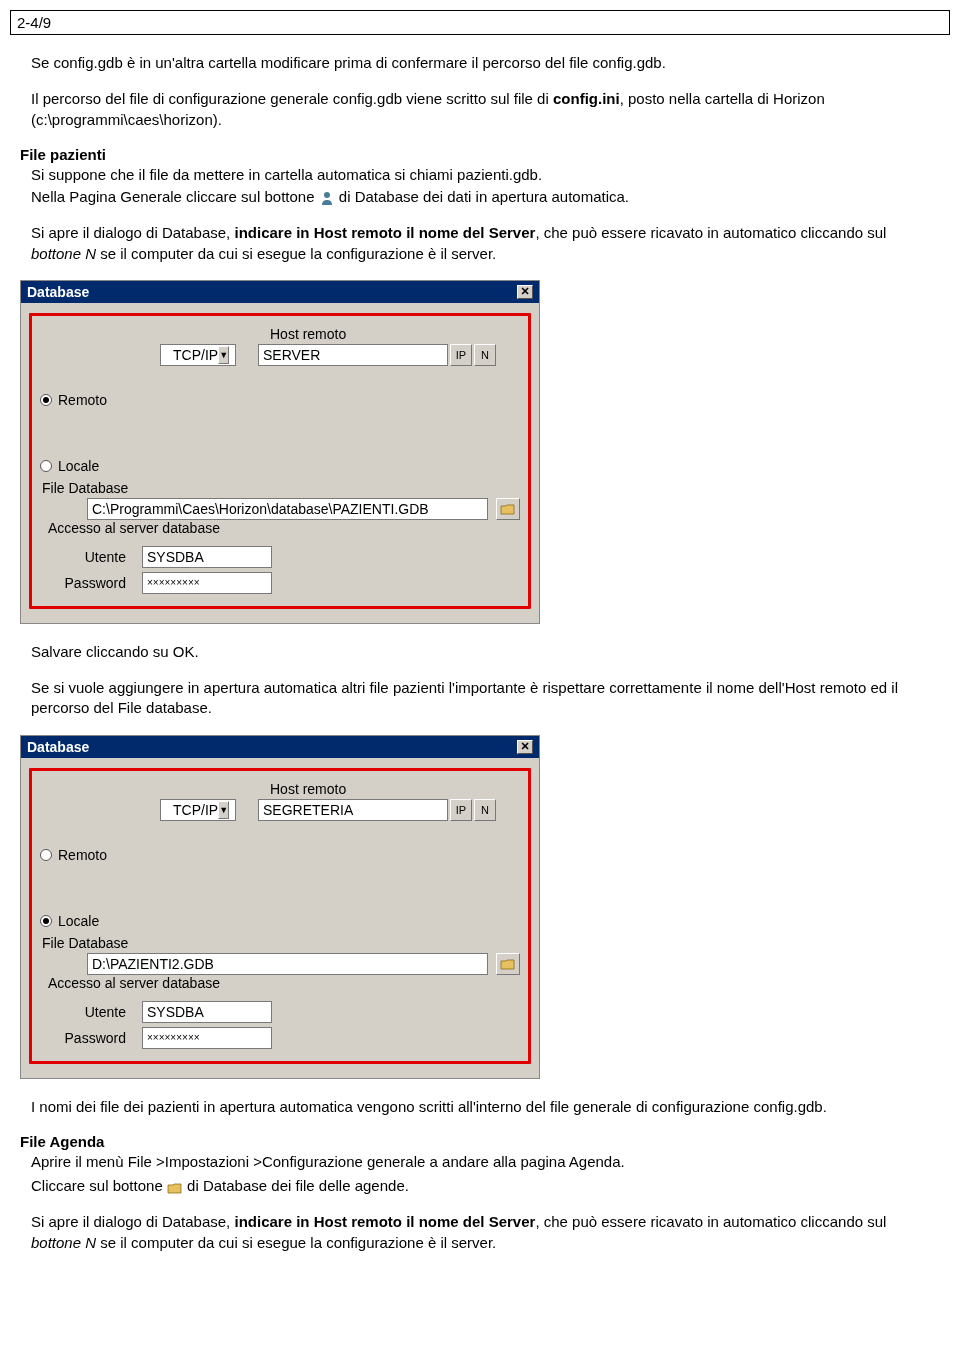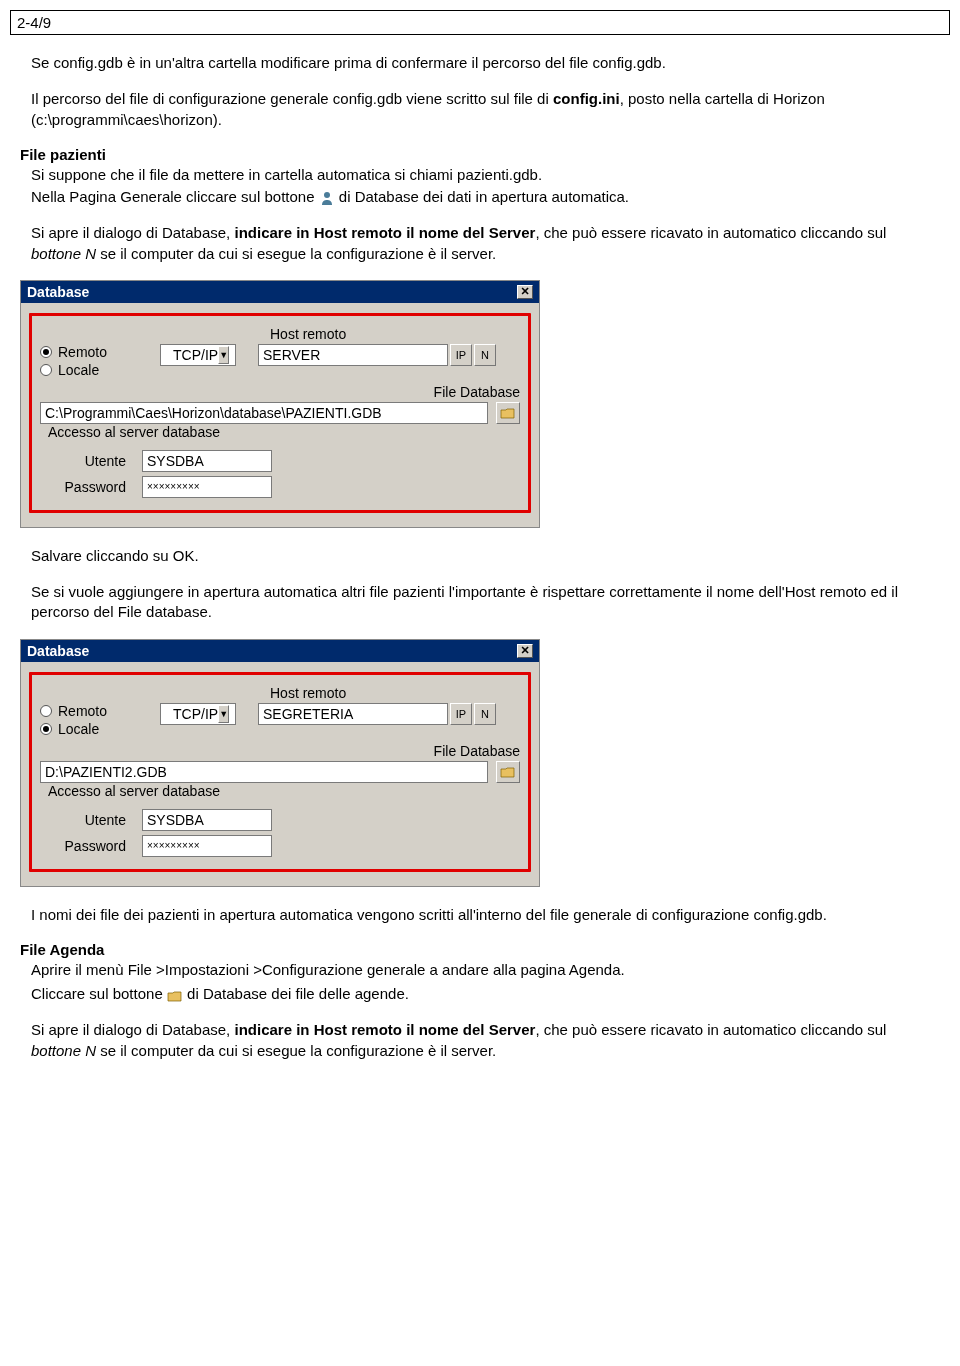--- a/index.html
+++ b/index.html
@@ -57,21 +57,21 @@
   }
   .dialog-body { padding: 10px 8px 14px 8px; position: relative; }
   .red-frame {
     border: 3px solid #e00000;
     border-radius: 1px;
     padding: 10px 8px 4px 8px;
     position: relative;
   }
   .row { display: flex; align-items: center; margin: 0 0 6px 0; }
   .radio-col { width: 120px; display:flex; flex-direction:column; gap:2px; margin-top:14px; }
-  .radio-item { display:flex; align-items:center; gap:6px; font-size:14px; }
+  .radio-item { display:flex; align-items:center; gap:6px; font-size:14px;margin-top:48px; }
   .radio {
     width:12px; height:12px; border:1px solid #555; border-radius:50%;
     background:#fff; display:inline-block; position:relative;
   }
   .radio.checked::after {
     content:""; position:absolute; top:2px; left:2px; width:6px; height:6px;
     background:#000; border-radius:50%;
   }
   .field-input {
     height:22px; border:1px solid #7a7a7a; background:#fff;
@@ -88,23 +88,23 @@
     border:1px solid #fff; border-right-color:#777; border-bottom-color:#777;
     font-size:9px; display:flex; align-items:center; justify-content:center;
   }
   .host-label-row { display:flex; justify-content:flex-start; padding-left:230px; font-size:14px; margin-bottom:2px;}
   .tight-btn {
     width:22px; height:22px; background:#d4d0c8;
     border:1px solid #fff; border-right-color:#777; border-bottom-color:#777;
     font-size:11px; display:flex; align-items:center; justify-content:center;
     margin-left:2px;
   }
-  .group-label {font-size:14px; margin: 6px 0 2px 2px; text-align: right;}
+  .group-label {font-size:14px; margin: 6px 0 2px 2px;}
   .full-input { width:100%; }
-  .file-row { display:flex; align-items:center; gap:4px; }
+  .file-row { display:flex; align-items:center; gap:4px;margin-left:47px; }
   .folder-btn {
     width:26px; height:22px; background:#d4d0c8;
     border:1px solid #fff; border-right-color:#777; border-bottom-color:#777;
     display:flex; align-items:center; justify-content:center;
     margin-left:4px;
   }
   .folder-icon-sm { width:16px; height:12px; }
   .sub-fieldset {
     margin-top:8px; position:relative; padding:14px 6px 4px 6px;
   }

